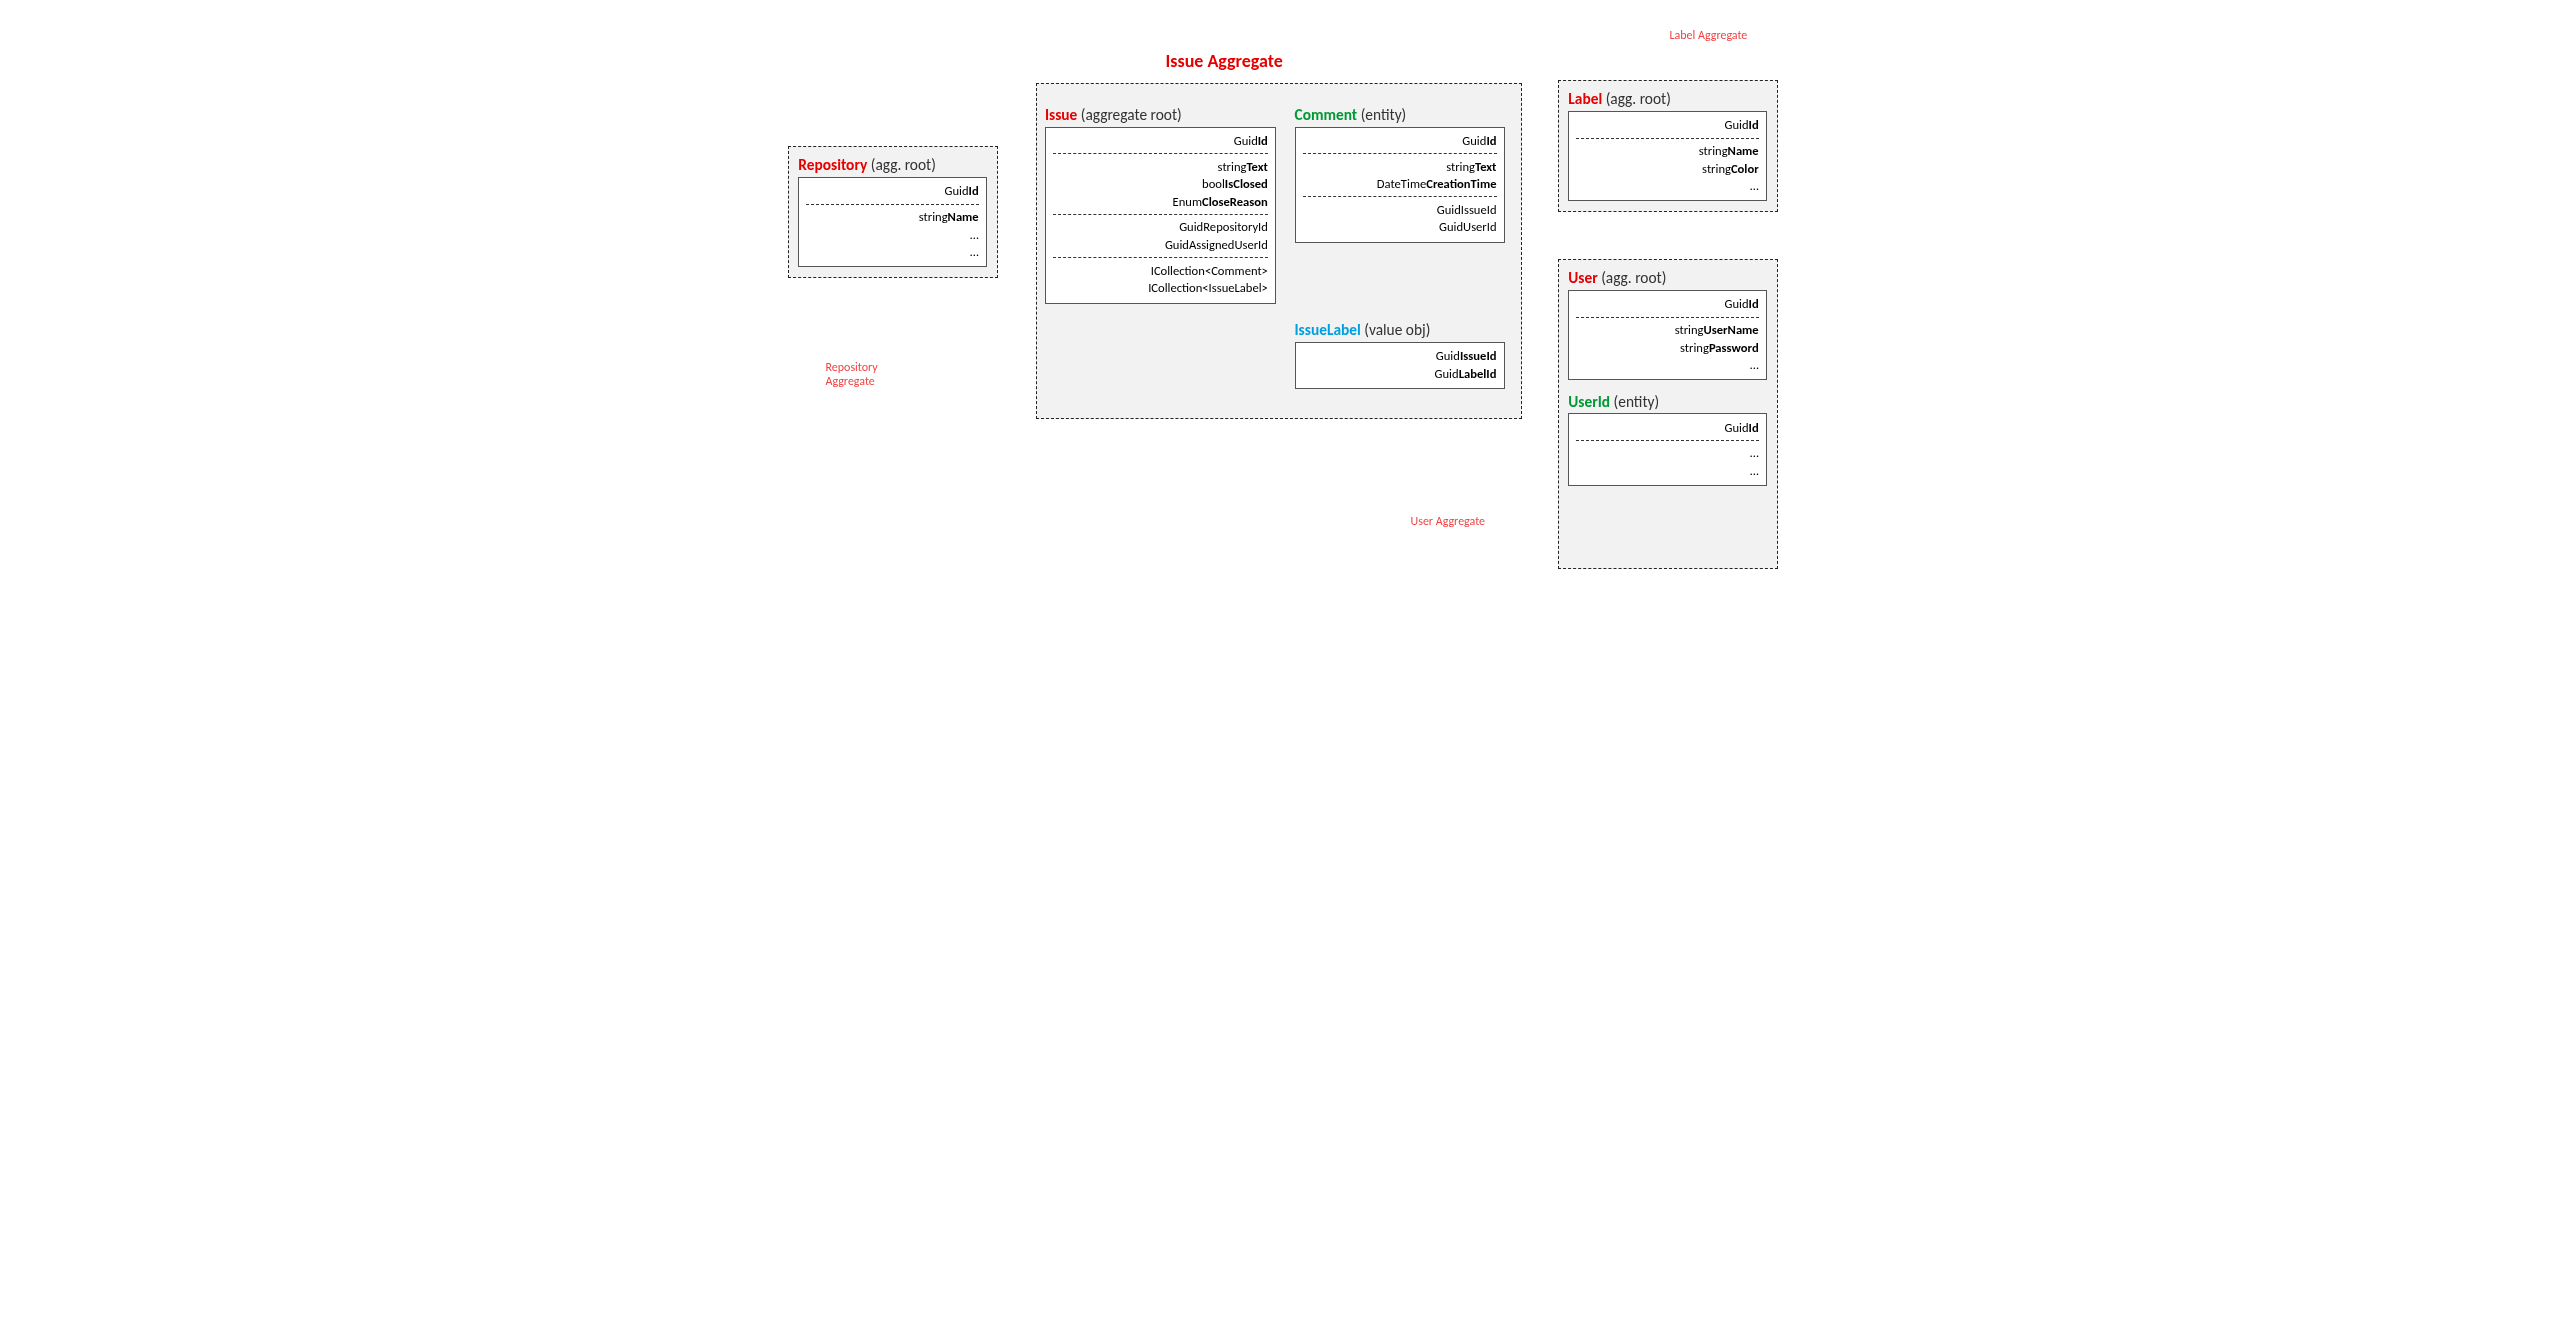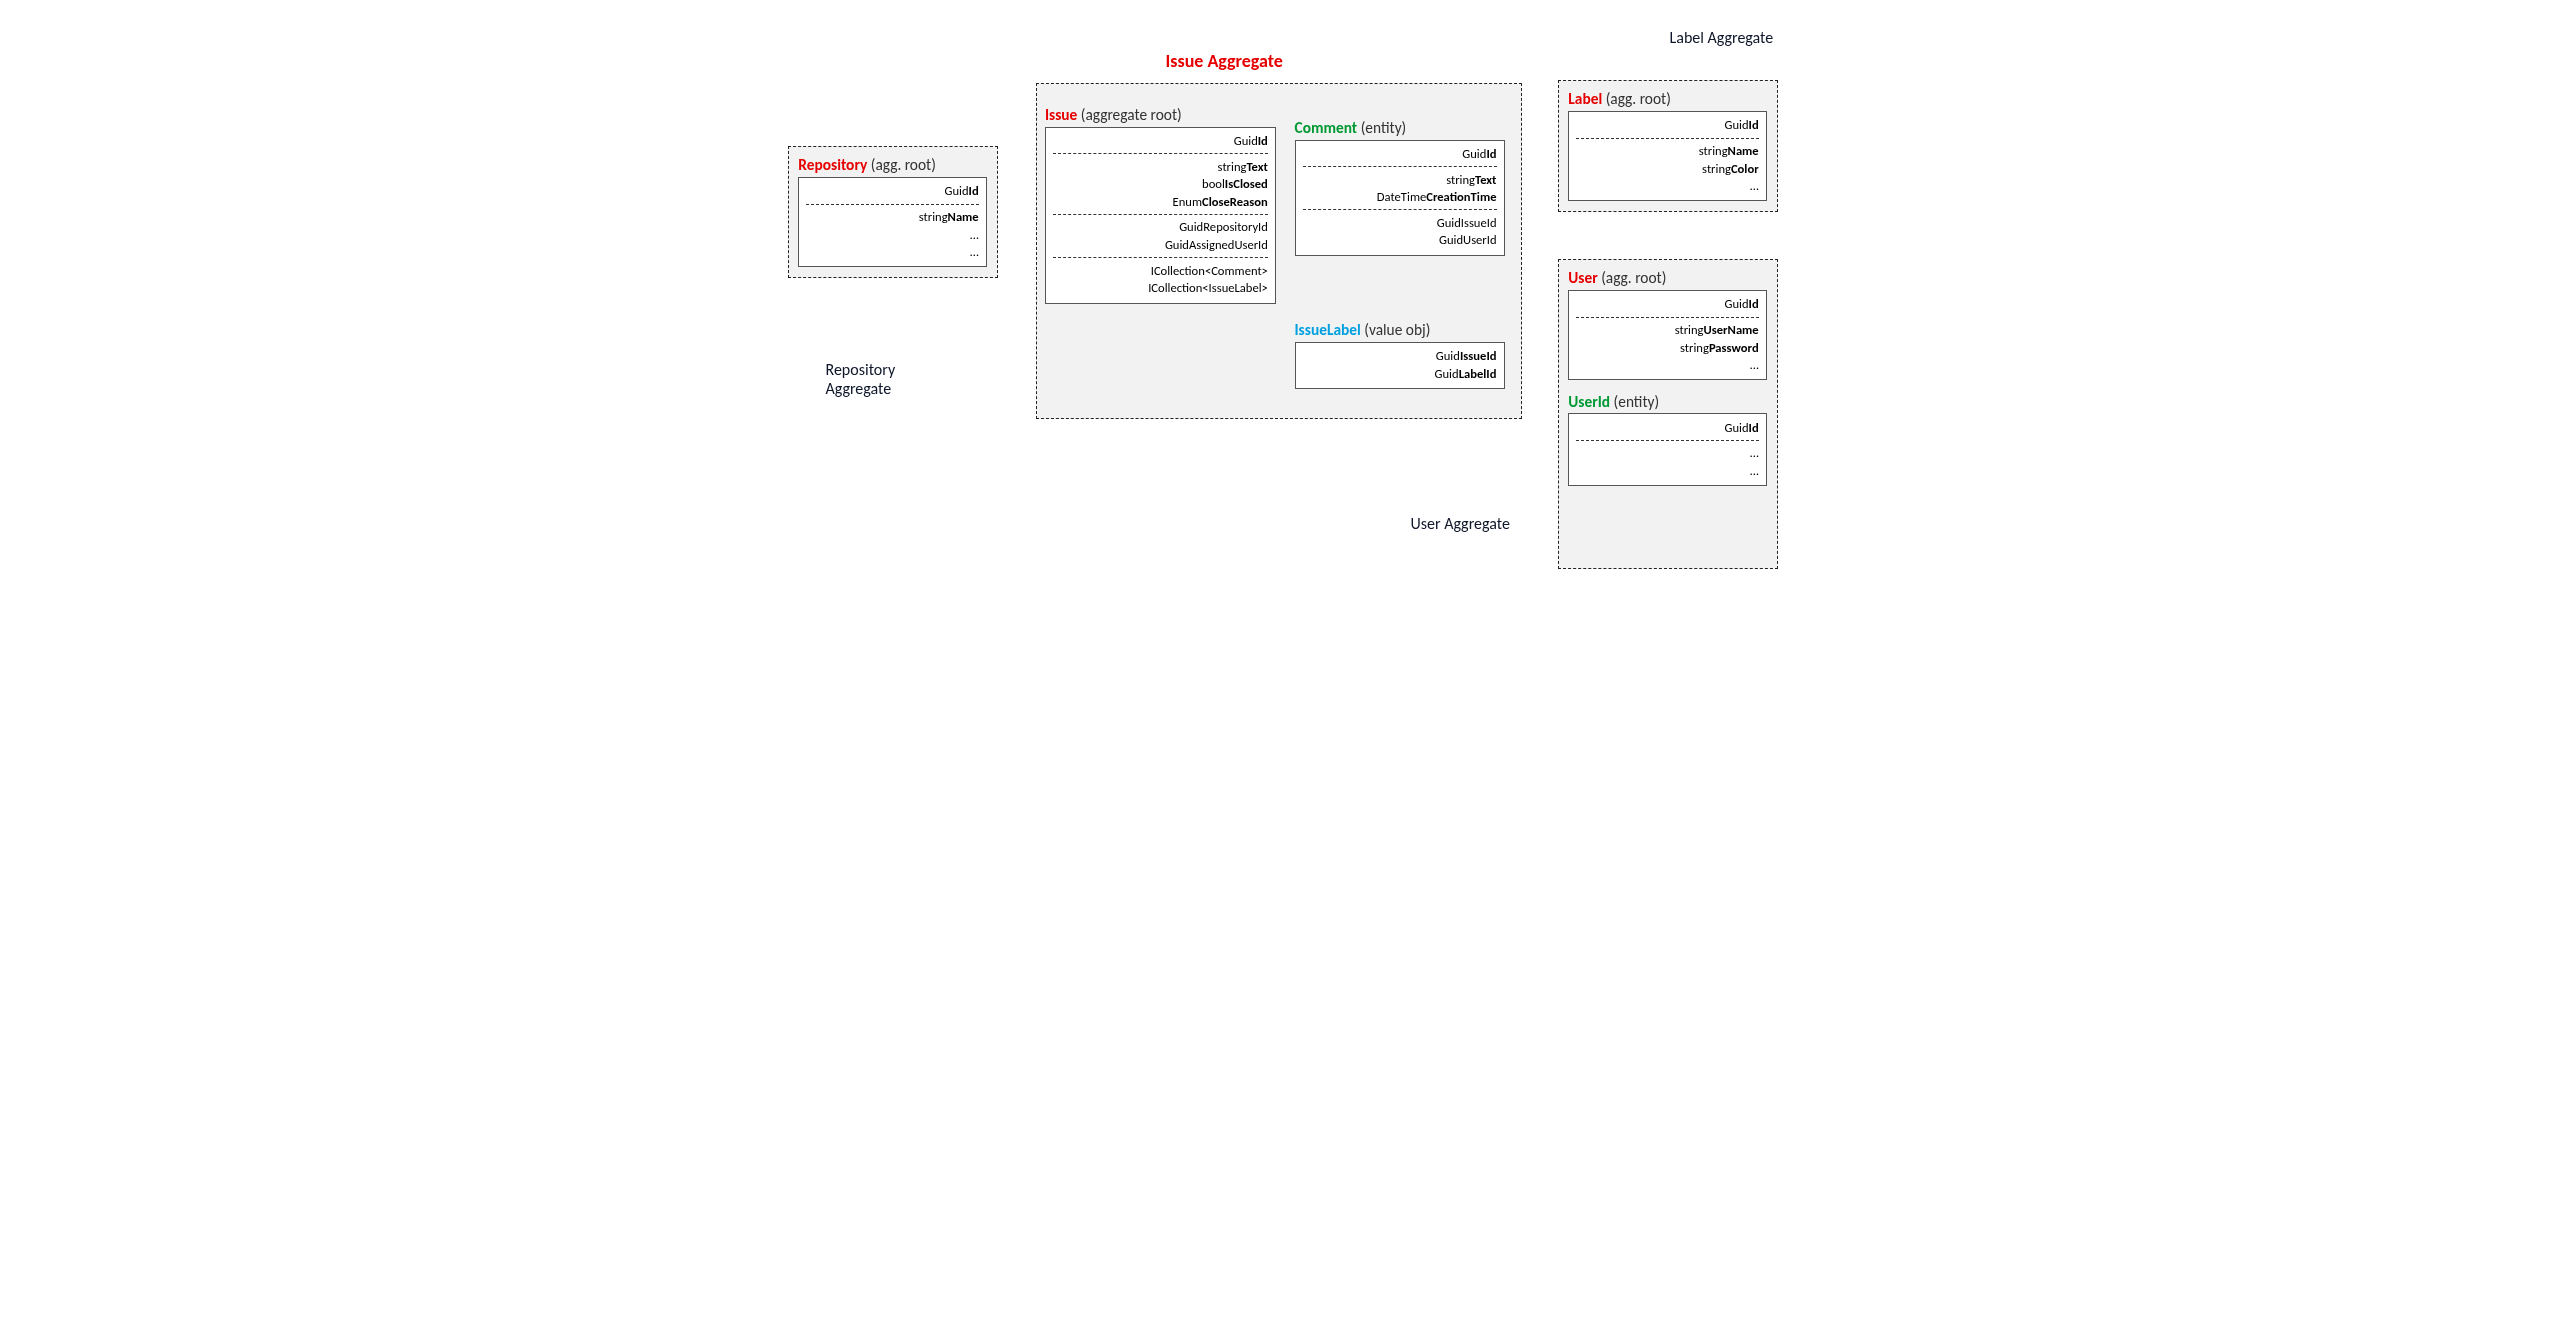--- a/index.html
+++ b/index.html
@@ -55,40 +55,40 @@
     margin: 3.5px 0;
   }
   .main-title {
     position: absolute;
     color: #e60000;
     font-size: 18px;
     font-weight: 700;
   }
   .caption {
     position: absolute;
-    color: #0f172a;
-    font-size: 16px;
+    color: #ef4444;
+    font-size: 12px;
     line-height: 1.2;
   }
 
   
   #title-issue   { left: 399px;  top: 36px; }
   #cap-repo      { left: 59px;   top: 346px; width: 98px; }
   #cap-label     { left: 903px; top: 14px; }
   #cap-user      { left: 644px; top: 500px; }
 
   
   #agg-repo  { left: 21px;  top: 132px; width: 210px; }
   #agg-issue { left: 269px; top: 69px;  width: 486px; height: 336px; }
   #agg-label { left: 791px; top: 66px; width: 220px; }
   #agg-user  { left: 791px; top: 245px;width: 220px; height: 310px;}
 
   
   #wrap-issue    { position: absolute; left: 8.4px;  top: 19.6px;  width: 231px; }
-  #wrap-comment  { position: absolute; left: 258px; top: 19.6px;  width: 210px; margin-top: 13px; }
+  #wrap-comment  { position: absolute; left: 258px; top: 19.6px;  width: 210px; }
   #wrap-issuelabel{ position: absolute; left: 258px; top: 235px; width: 210px; }
 
   #wrap-user     { margin-bottom: 11.2px; }
 </style>
 </head>
 <body>
 
 <div class="canvas">
 
   <div id="title-issue" class="main-title">Issue Aggregate</div>

